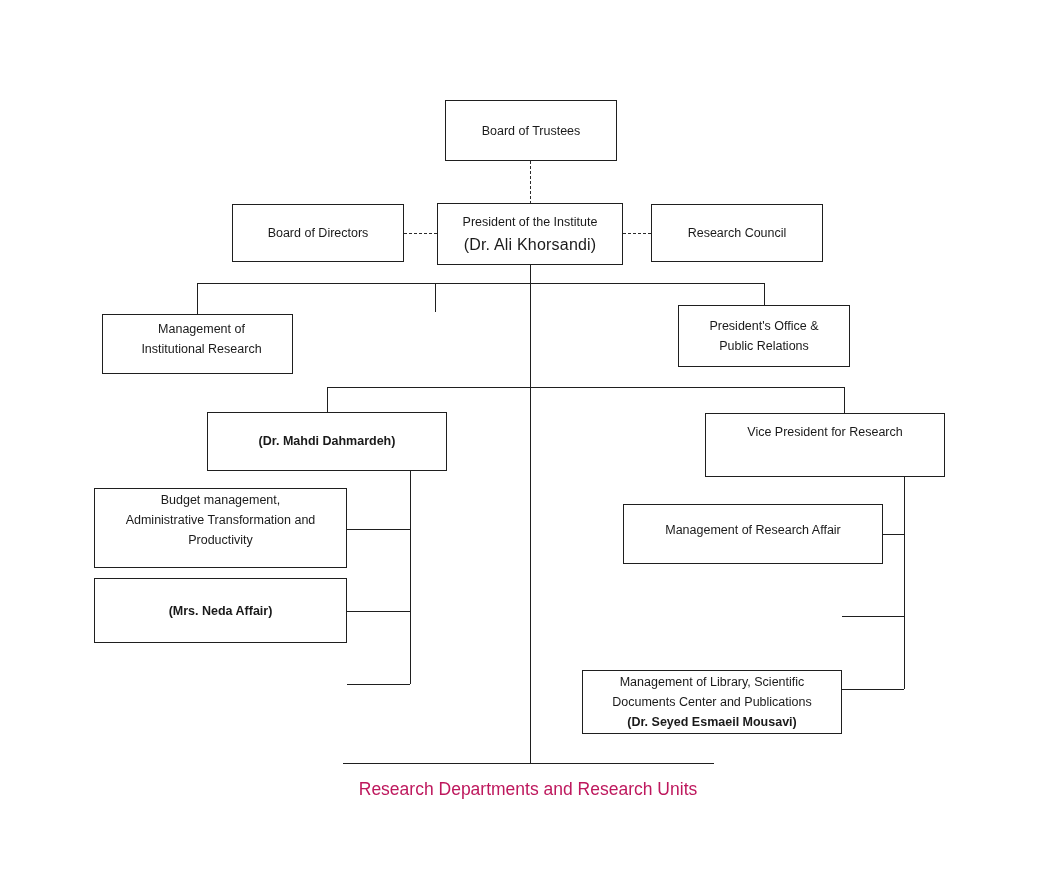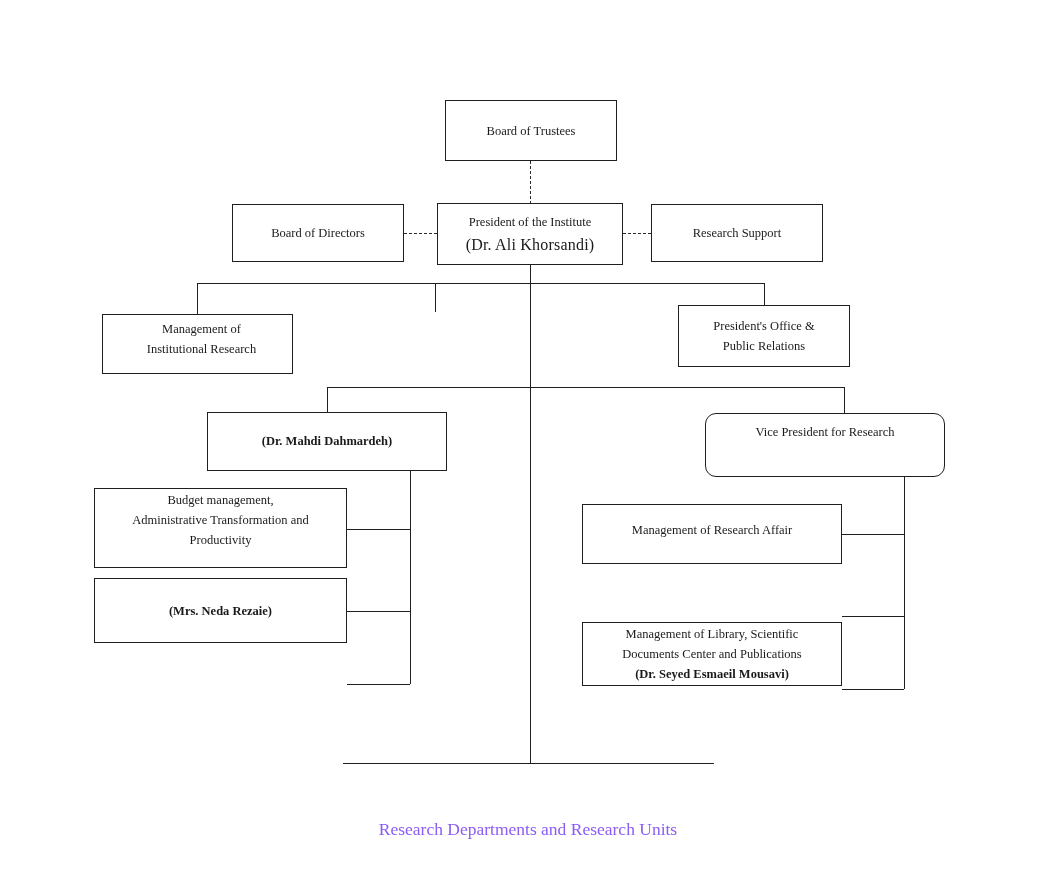--- a/index.html
+++ b/index.html
@@ -1,21 +1,21 @@
 <!DOCTYPE html>
 <html><head>
 <meta charset="utf-8">
 <style>
   html, body { margin: 0; padding: 0; background: #ffffff; }
   .canvas {
     position: relative;
     width: 970px;
     height: 869px;
     background: #ffffff;
-    font-family: Liberation Serif, serif;
+    font-family: Liberation Sans, sans-serif;
     color: #1a1a1a;
     overflow: hidden;
   }
   .node {
     position: absolute;
     box-sizing: border-box;
     border: 1px solid #1f1f1f;
     background: #ffffff;
     display: flex;
     flex-direction: column;
@@ -31,27 +31,26 @@
   .vline { position: absolute; width: 1px; background: #1f1f1f; }
   .hline { position: absolute; height: 1px; background: #1f1f1f; }
   .vdash { position: absolute; width: 0; border-left: 1px dashed #2b2b2b; }
   .hdash { position: absolute; height: 0; border-top: 1px dashed #2b2b2b; }
   .footer-label {
     position: absolute;
     left: 16px; top: 778px; width: 1024px;
     text-align: center;
     font-size: 17.5px;
     line-height: 22px;
-    color: #8b5cf6;
-    margin-top: 40px;
+    color: #be185d;
   }
-  .pb8  { padding-bottom: 8px; }
+  .pb8  { padding-bottom: 8px; margin-left: 41px; }
   .pb10 { padding-bottom: 10px; padding-left: 8px; }
   .pb16 { padding-bottom: 16px; }
-  .pb22 { padding-bottom: 26px; border-radius: 11px; }
+  .pb22 { padding-bottom: 26px; }
   .lh19 { line-height: 19px; }
 </style>
 </head>
 <body>
 
 <div class="canvas">
 
   <div class="vdash" style="left:530px; top:161px; height:43px"></div>
   <div class="hdash" style="left:404px; top:233px; width:33px"></div>
   <div class="hdash" style="left:623px; top:233px; width:28px"></div>
@@ -86,21 +85,21 @@
   <div class="node" style="left:232px; top:204px; width:172px; height:58px">
     <span class="label">Board of Directors</span>
   </div>
 
   <div class="node" style="left:437px; top:203px; width:186px; height:62px">
     <span class="label">President of the Institute</span>
     <span class="label president-name">(Dr. Ali Khorsandi)</span>
   </div>
 
   <div class="node" style="left:651px; top:204px; width:172px; height:58px">
-    <span class="label">Research Support</span>
+    <span class="label">Research Council</span>
   </div>
 
   <div class="node pb10" style="left:102px; top:314px; width:191px; height:60px">
     <span class="label">Management of
 Institutional Research</span>
   </div>
 
 
   <div class="node" style="left:678px; top:305px; width:172px; height:62px">
     <span class="label">President's Office &amp;
@@ -115,30 +114,30 @@
     <span class="label">Vice President for Research</span>
   </div>
 
   <div class="node pb16" style="left:94px; top:488px; width:253px; height:80px">
     <span class="label">Budget management,
 Administrative Transformation and
 Productivity</span>
   </div>
 
   <div class="node" style="left:94px; top:578px; width:253px; height:65px">
-    <span class="name">(Mrs. Neda Rezaie)</span>
+    <span class="name">(Mrs. Neda Affair)</span>
   </div>
 
 
   <div class="node pb8" style="left:582px; top:504px; width:260px; height:60px">
     <span class="label">Management of Research Affair</span>
   </div>
 
 
-  <div class="node" style="left:582px; top:622px; width:260px; height:64px">
+  <div class="node" style="left:582px; top:670px; width:260px; height:64px">
     <span class="label">Management of Library, Scientific
 Documents Center and Publications</span>
     <span class="name">(Dr. Seyed Esmaeil Mousavi)</span>
   </div>
 
   <div class="footer-label">Research Departments and Research Units</div>
 
 </div>
 
 </body></html>

